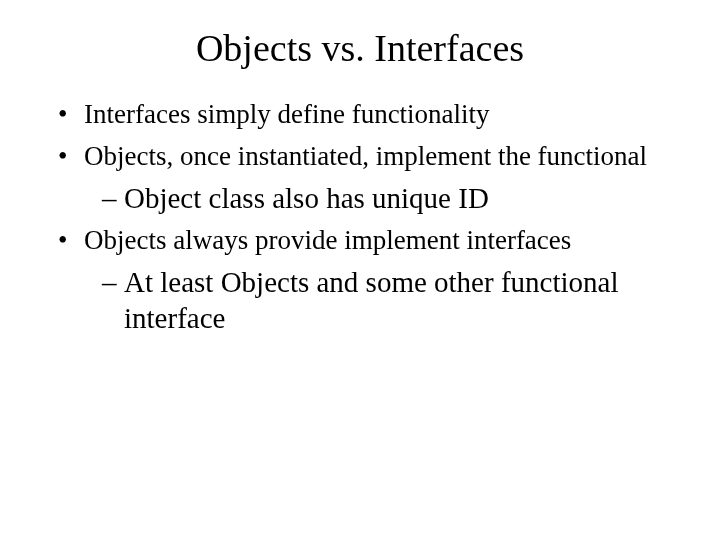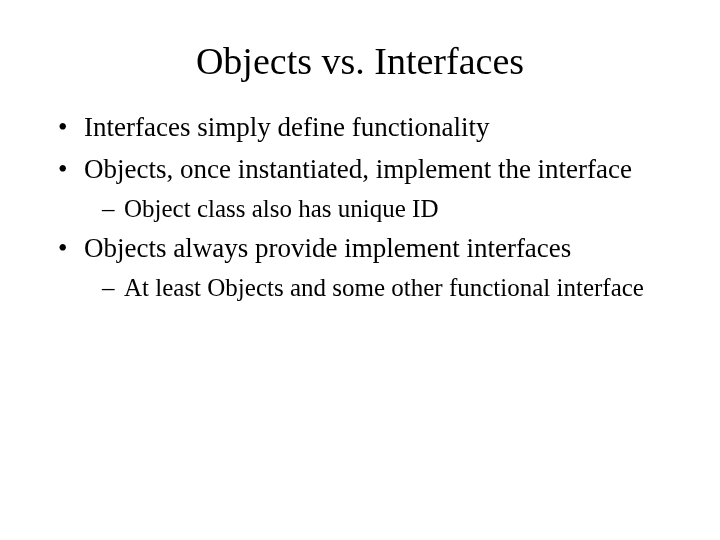--- a/index.html
+++ b/index.html
@@ -14,21 +14,21 @@
   .slide {
     box-sizing: border-box;
     width: 720px;
     height: 540px;
     padding: 20px 48px 0 48px;
   }
   .title {
     text-align: center;
     font-size: 38px;
     font-weight: normal;
-    margin: 19px 0 28px 0;
+    margin: 6px 0 28px 0;
   }
   ul.level1 {
     list-style: none;
     padding: 0;
     margin: 0 0 0 6px;
     font-size: 27px;
     line-height: 1.25;
   }
   ul.level1 > li {
     position: relative;
@@ -39,21 +39,21 @@
     content: "•";
     position: absolute;
     left: 4px;
     top: 0;
     font-size: 27px;
   }
   ul.level2 {
     list-style: none;
     padding: 0;
     margin: 6px 0 6px 18px;
-    font-size: 25px;
+    font-size: 29px;
     line-height: 1.25;
   }
   ul.level2 > li {
     position: relative;
     padding-left: 22px;
     margin-bottom: 4px;
   }
   ul.level2 > li::before {
     content: "–";
     position: absolute;
@@ -65,21 +65,21 @@
 <body>
 
 <div class="slide">
   <div class="title">Objects vs. Interfaces</div>
 
   <ul class="level1">
     <li>
       <span>Interfaces simply define functionality</span>
     </li>
     <li>
-      <span>Objects, once instantiated, implement the interface</span>
+      <span>Objects, once instantiated, implement the functional</span>
       <ul class="level2">
         <li>
           <span>Object class also has unique ID</span>
         </li>
       </ul>
     </li>
     <li>
       <span>Objects always provide implement interfaces</span>
       <ul class="level2">
         <li>

